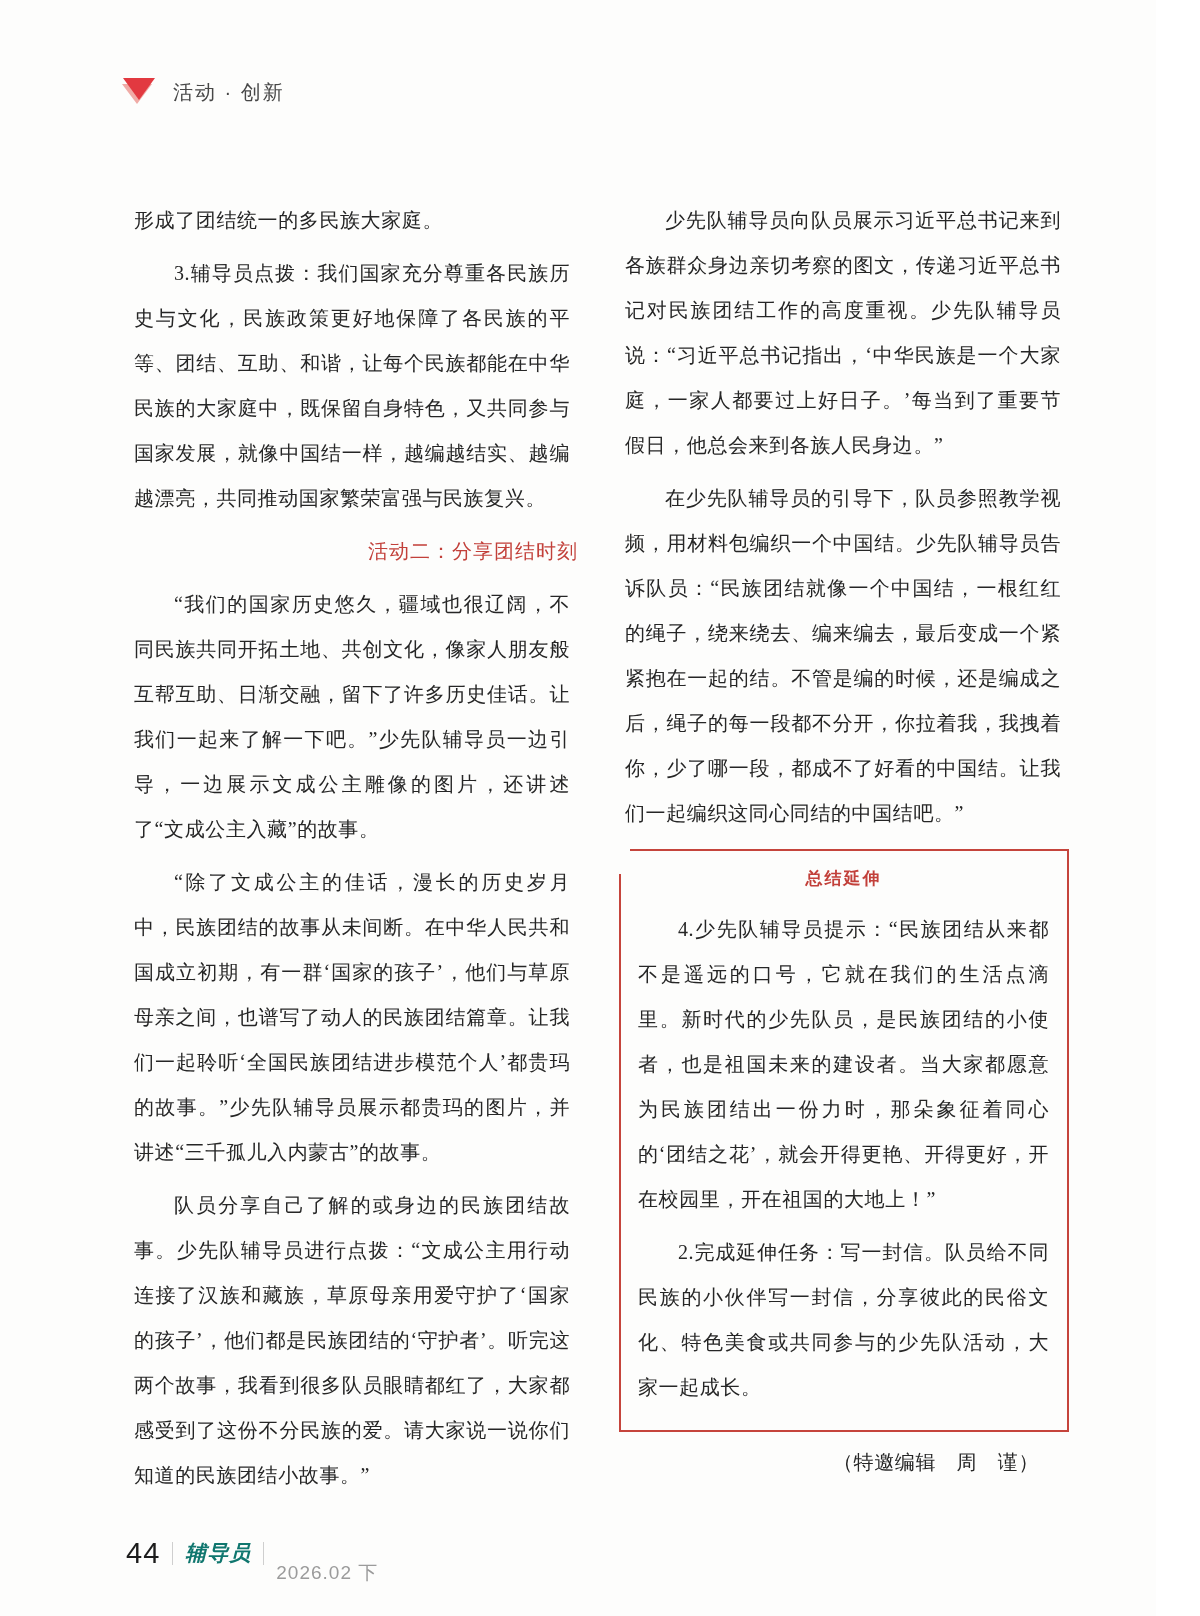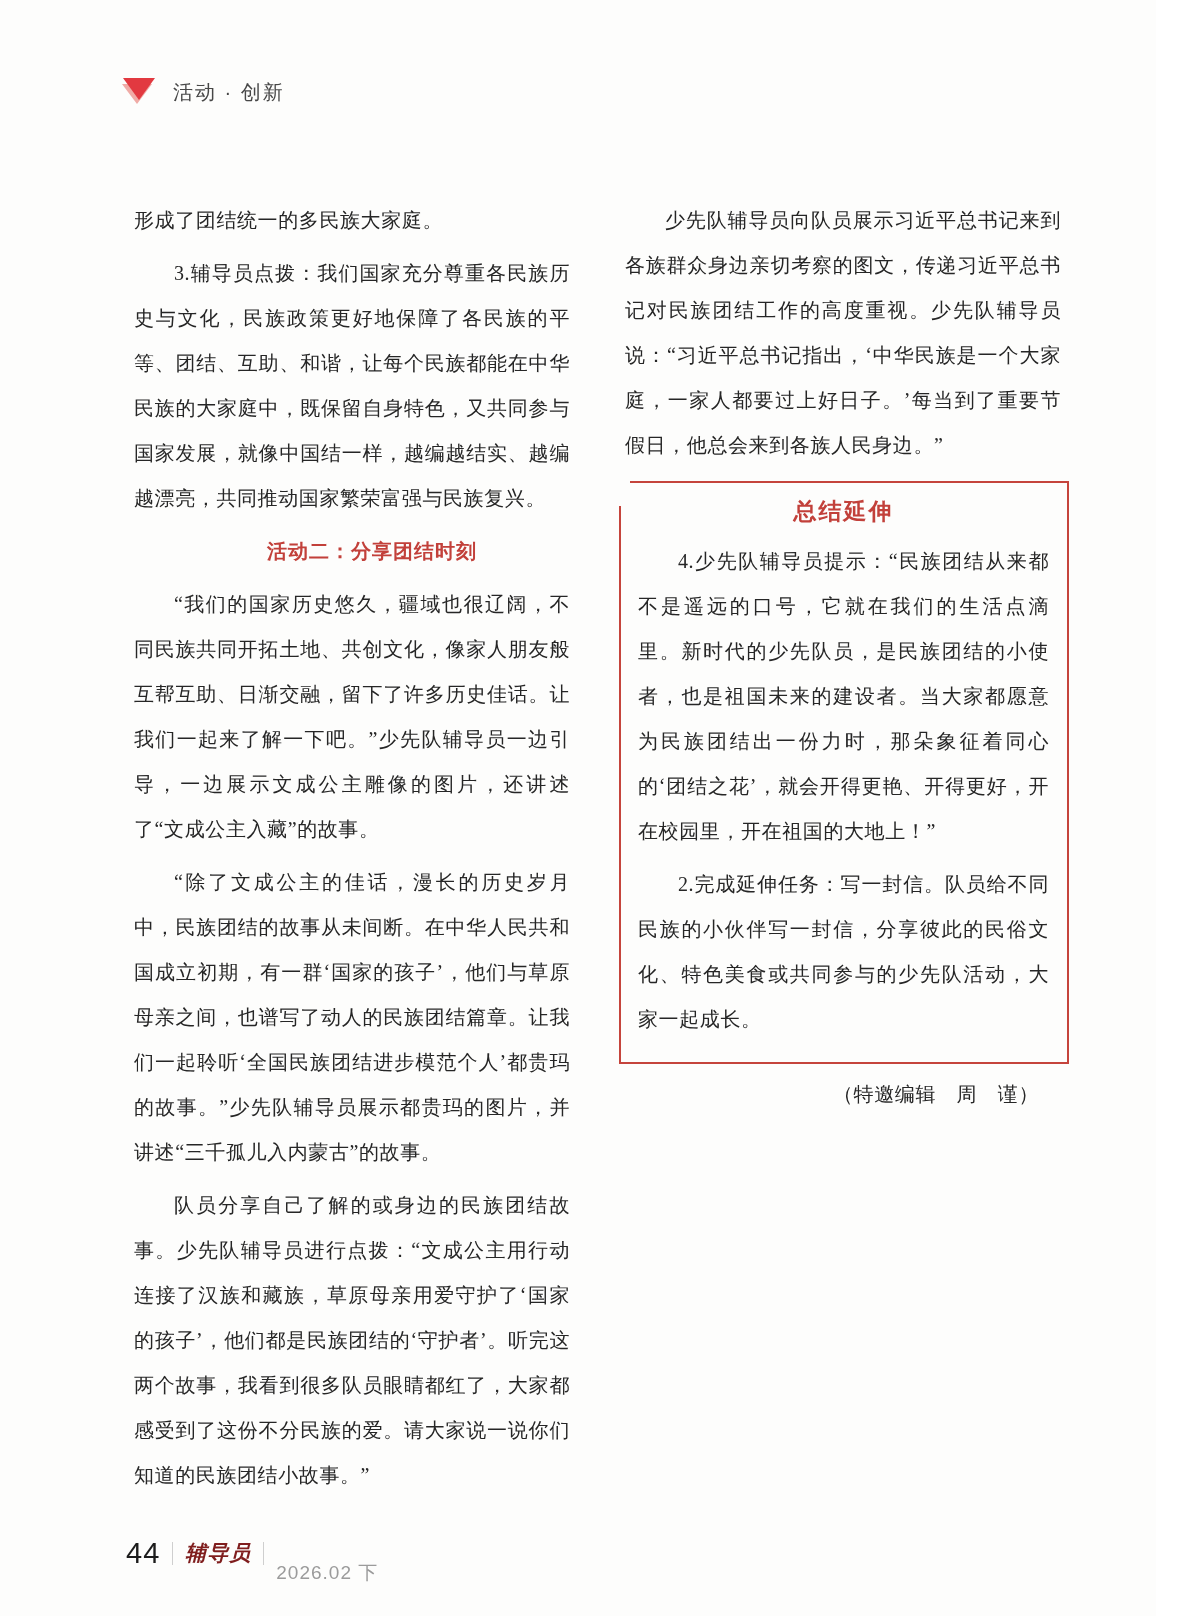--- a/index.html
+++ b/index.html
@@ -25,48 +25,48 @@
   
   .col { position:absolute; top:190px; font-size:20px; line-height:45px;
          letter-spacing:0.6px; text-align:justify; }
   .col-left  { left:126px; width:452px; }
   .col-right { left:617px; width:452px; }
   .col p { margin:8px; text-indent:2em; }
   .col p.no-indent { text-indent:0; }
 
   .activity-heading {
     font-family:"Liberation Sans","DejaVu Sans",sans-serif;
-    font-size:20px; line-height:45px; font-weight:bold;
-    color:#c2403a; margin:0; text-indent:2em; letter-spacing:1px; text-align:center;
+    font-size:20px; line-height:45px; font-weight:normal;
+    color:#c2403a; margin:0; text-indent:2em; letter-spacing:1px; text-align:right;
   }
 
   
   .summary-box {
     position:relative; margin-left:2px; margin-top:13px;
     border-right:2px solid #c5443c; border-bottom:2px solid #c5443c;
     padding:8px 10px 12px 11px;
   }
   .summary-box::before { content:""; position:absolute; top:0; left:11px; right:0;
     height:2px; background:#c5443c; }
   .summary-box::after { content:""; position:absolute; top:25px; left:0; bottom:0;
     width:2px; background:#c5443c; }
   .box-title {
     font-family:"Liberation Sans","DejaVu Sans",sans-serif;
-    text-align:center; font-weight:bold; font-size:23px; color:#c2403a;
+    text-align:center; font-weight:bold; font-size:17px; color:#c2403a;
     line-height:40px; margin:2px 0 3px 0; letter-spacing:2px; text-indent:0 !important;
   }
 
   .credit { text-align:right; margin-top:14px; padding-right:22px; text-indent:0 !important; }
 
   
   .footer { position:absolute; left:126px; top:1520px; display:flex; align-items:center;
             font-family:"Liberation Sans","DejaVu Sans",sans-serif; }
   .page-num { font-size:29px; font-weight:normal; color:#1c1c1c; letter-spacing:1px; }
   .vdiv { width:1px; height:23px; background:#cfcfcf; margin:0 12px; }
-  .logo { color:#7f1d1d; font-size:21px; font-weight:bold; font-style:italic;
+  .logo { color:#0f766e; font-size:21px; font-weight:bold; font-style:italic;
           font-family:"DejaVu Serif","Liberation Serif",serif; letter-spacing:1px; }
   .issue { font-size:19px; color:#9b9b9b; letter-spacing:1px;margin-top:40px; }
 </style>
 </head>
 <body>
 
 <div class="page">
 
   <div class="header">
     <div class="tri-wrap">
@@ -80,20 +80,21 @@
     <p class="no-indent">形成了团结统一的多民族大家庭。</p>
     <p>3.辅导员点拨：我们国家充分尊重各民族历史与文化，民族政策更好地保障了各民族的平等、团结、互助、和谐，让每个民族都能在中华民族的大家庭中，既保留自身特色，又共同参与国家发展，就像中国结一样，越编越结实、越编越漂亮，共同推动国家繁荣富强与民族复兴。</p>
     <h3 class="activity-heading">活动二：分享团结时刻</h3>
     <p>“我们的国家历史悠久，疆域也很辽阔，不同民族共同开拓土地、共创文化，像家人朋友般互帮互助、日渐交融，留下了许多历史佳话。让我们一起来了解一下吧。”少先队辅导员一边引导，一边展示文成公主雕像的图片，还讲述了“文成公主入藏”的故事。</p>
     <p>“除了文成公主的佳话，漫长的历史岁月中，民族团结的故事从未间断。在中华人民共和国成立初期，有一群‘国家的孩子’，他们与草原母亲之间，也谱写了动人的民族团结篇章。让我们一起聆听‘全国民族团结进步模范个人’都贵玛的故事。”少先队辅导员展示都贵玛的图片，并讲述“三千孤儿入内蒙古”的故事。</p>
     <p>队员分享自己了解的或身边的民族团结故事。少先队辅导员进行点拨：“文成公主用行动连接了汉族和藏族，草原母亲用爱守护了‘国家的孩子’，他们都是民族团结的‘守护者’。听完这两个故事，我看到很多队员眼睛都红了，大家都感受到了这份不分民族的爱。请大家说一说你们知道的民族团结小故事。”</p>
   </div>
 
   <div class="col col-right">
     <p>少先队辅导员向队员展示习近平总书记来到各族群众身边亲切考察的图文，传递习近平总书记对民族团结工作的高度重视。少先队辅导员说：“习近平总书记指出，‘中华民族是一个大家庭，一家人都要过上好日子。’每当到了重要节假日，他总会来到各族人民身边。”</p>
+    <p>在少先队辅导员的引导下，队员参照教学视频，用材料包编织一个中国结。少先队辅导员告诉队员：“民族团结就像一个中国结，一根红红的绳子，绕来绕去、编来编去，最后变成一个紧紧抱在一起的结。不管是编的时候，还是编成之后，绳子的每一段都不分开，你拉着我，我拽着你，少了哪一段，都成不了好看的中国结。让我们一起编织这同心同结的中国结吧。”</p>
 
     <div class="summary-box">
       <div class="box-title">总结延伸</div>
       <p>4.少先队辅导员提示：“民族团结从来都不是遥远的口号，它就在我们的生活点滴里。新时代的少先队员，是民族团结的小使者，也是祖国未来的建设者。当大家都愿意为民族团结出一份力时，那朵象征着同心的‘团结之花’，就会开得更艳、开得更好，开在校园里，开在祖国的大地上！”</p>
       <p>2.完成延伸任务：写一封信。队员给不同民族的小伙伴写一封信，分享彼此的民俗文化、特色美食或共同参与的少先队活动，大家一起成长。</p>
     </div>
 
     <p class="credit no-indent">（特邀编辑　周　谨）</p>
   </div>
 

